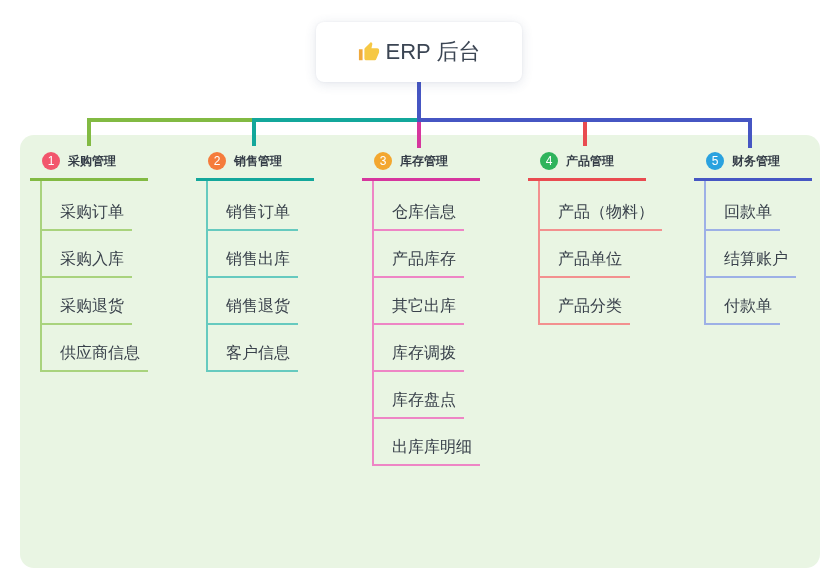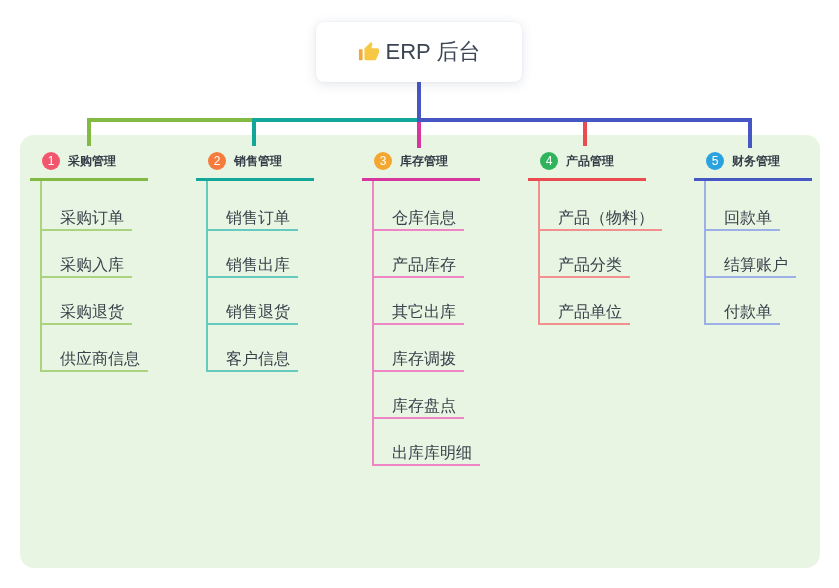--- a/index.html
+++ b/index.html
@@ -36,21 +36,21 @@
     color: #fff; font-size: 12px; line-height: 18px; text-align: center;
     flex: 0 0 18px;
   }
   .branch-label { font-size: 12px; font-weight: 700; color: #333b46; white-space: nowrap; }
   .branch-underline { height: 3px; width: 118px; background: var(--line); margin-top: 4px; }
   .children { list-style: none; margin-left: 10px; border-left: 2px solid var(--child); }
   .child-row { height: 47px; display: flex; align-items: flex-end; cursor: pointer; }
   .child-row:first-child { height: 50px; }
   .child-label {
     border-bottom: 2px solid var(--child);
-    padding: 0 8px 0 18px;
+    padding: 0 8px 6px 18px;
     font-size: 16px; color: #3a424c; white-space: nowrap;
   }
 </style>
 </head>
 <body style="background: rgb(255, 255, 255);">
 
 <div class="panel" style="background: rgb(233, 245, 227);"></div>
 
 <div>
     <div class="line" style="left: 417px; top: 82px; width: 4px; height: 40px; background: rgb(70, 86, 195);"></div>
@@ -162,25 +162,25 @@
       <span class="badge">4</span>
       <span class="branch-label">产品管理</span>
     </div>
     <div class="branch-underline"></div>
     <ul class="children">
   <li class="child-row">
     <span class="child-label">产品（物料）</span>
   </li>
 
   <li class="child-row">
+    <span class="child-label">产品单位</span>
+  </li>
+
+  <li class="child-row">
     <span class="child-label">产品分类</span>
-  </li>
-
-  <li class="child-row">
-    <span class="child-label">产品单位</span>
   </li>
 </ul>
   </section>
 
   <section class="branch" style="left: 694px; --badge: #2aa2df; --line: #4656c3; --child: #9db0e6;">
     <div class="branch-header">
       <span class="badge">5</span>
       <span class="branch-label">财务管理</span>
     </div>
     <div class="branch-underline"></div>

